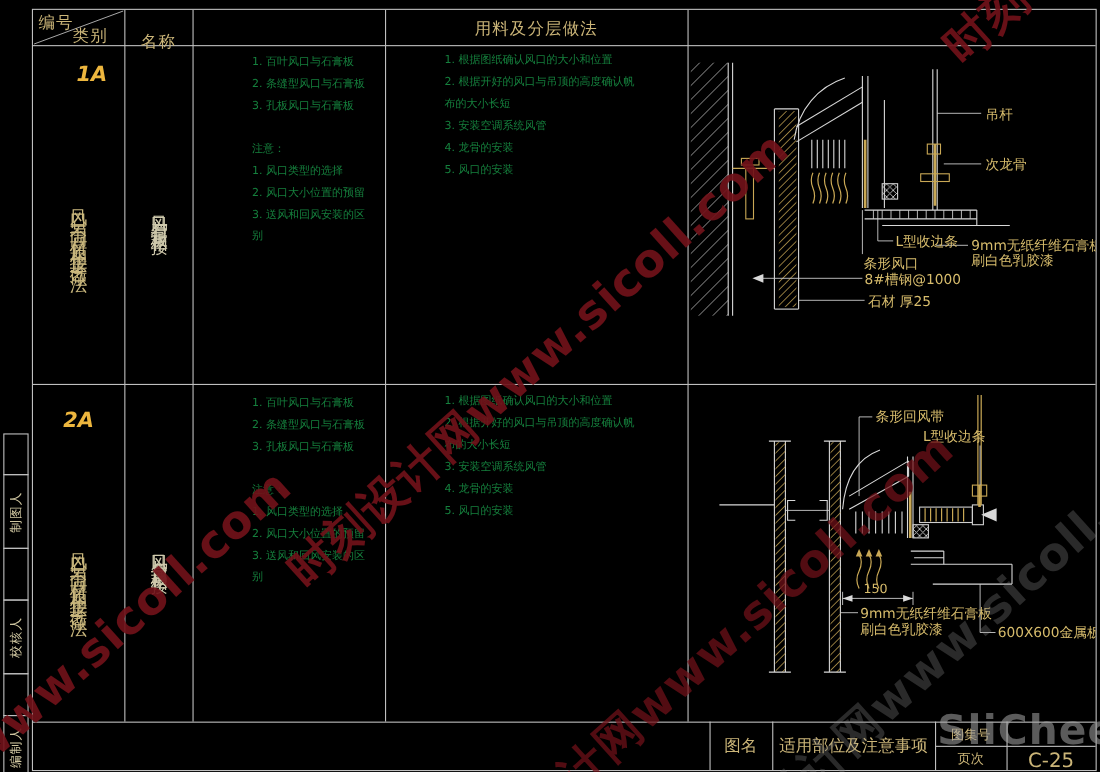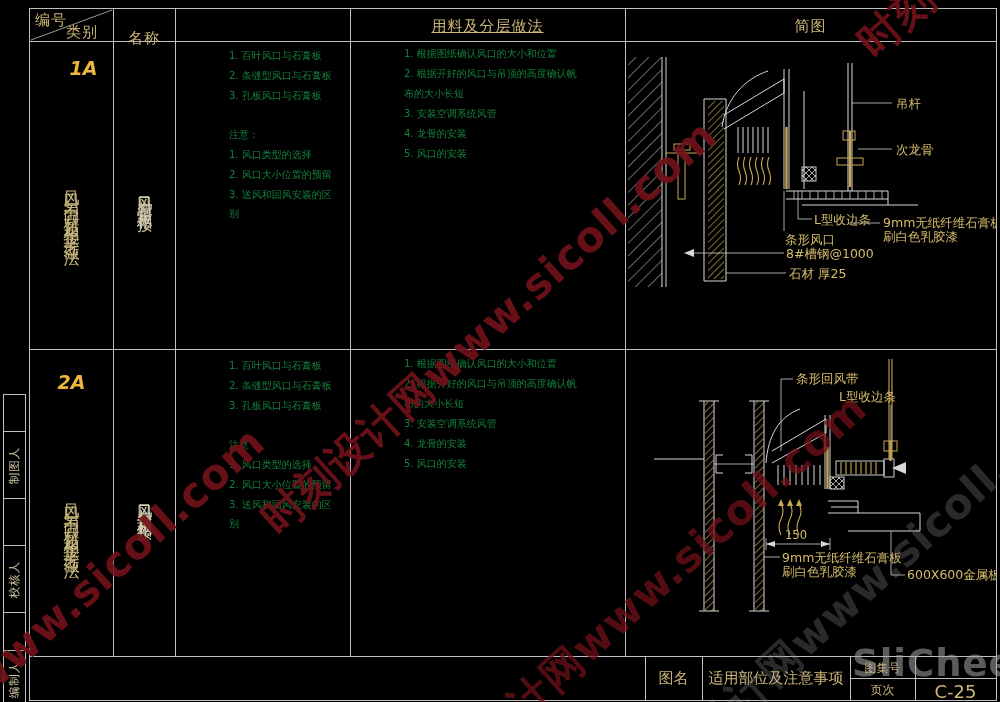--- a/index.html
+++ b/index.html
@@ -77,22 +77,21 @@
     <div class="v" style="left:820px;top:647px;height:44px;"></div>
     <div class="v" style="left:885px;top:647px;height:44px;"></div>
     <div class="h" style="top:669px;left:820px;width:146px;"></div>
 
     <svg class="cell" style="left:0;top:0;" width="83" height="32">
       <line x1="1" y1="31" x2="82" y2="1" class="lt" style="stroke:#bfbfbf;"></line>
     </svg>
     <div class="cell hdr" style="left:5px;top:2px;">编号</div>
     <div class="cell hdr" style="left:36px;top:14px;">类别</div>
     <div class="cell hdr" style="left:83px;top:20px;width:62px;">名称</div>
-    <div class="cell hdr" style="left:320px;top:8px;width:275px;text-decoration:underline;">用料及分层做法</div>
-    <div class="cell hdr" style="left:595px;top:8px;width:371px;">简图</div>
+    <div class="cell hdr" style="left:320px;top:8px;width:275px;">用料及分层做法</div>
 
     <div class="cell idlabel" style="left:12px;top:48px;width:83px;">1A</div>
     <div class="vwrap" style="left:0;top:66px;width:83px;height:268px;">
       <span class="vtext cat">风口与不同材质相接工艺做法</span>
       </div>
     <div class="vwrap" style="left:83px;top:32px;width:62px;height:308px;">
       <span class="vtext nm">风口与石膏板相接</span>
       </div>
 
     <div class="tblock" style="left:151px;top:40px;width:168px;">

